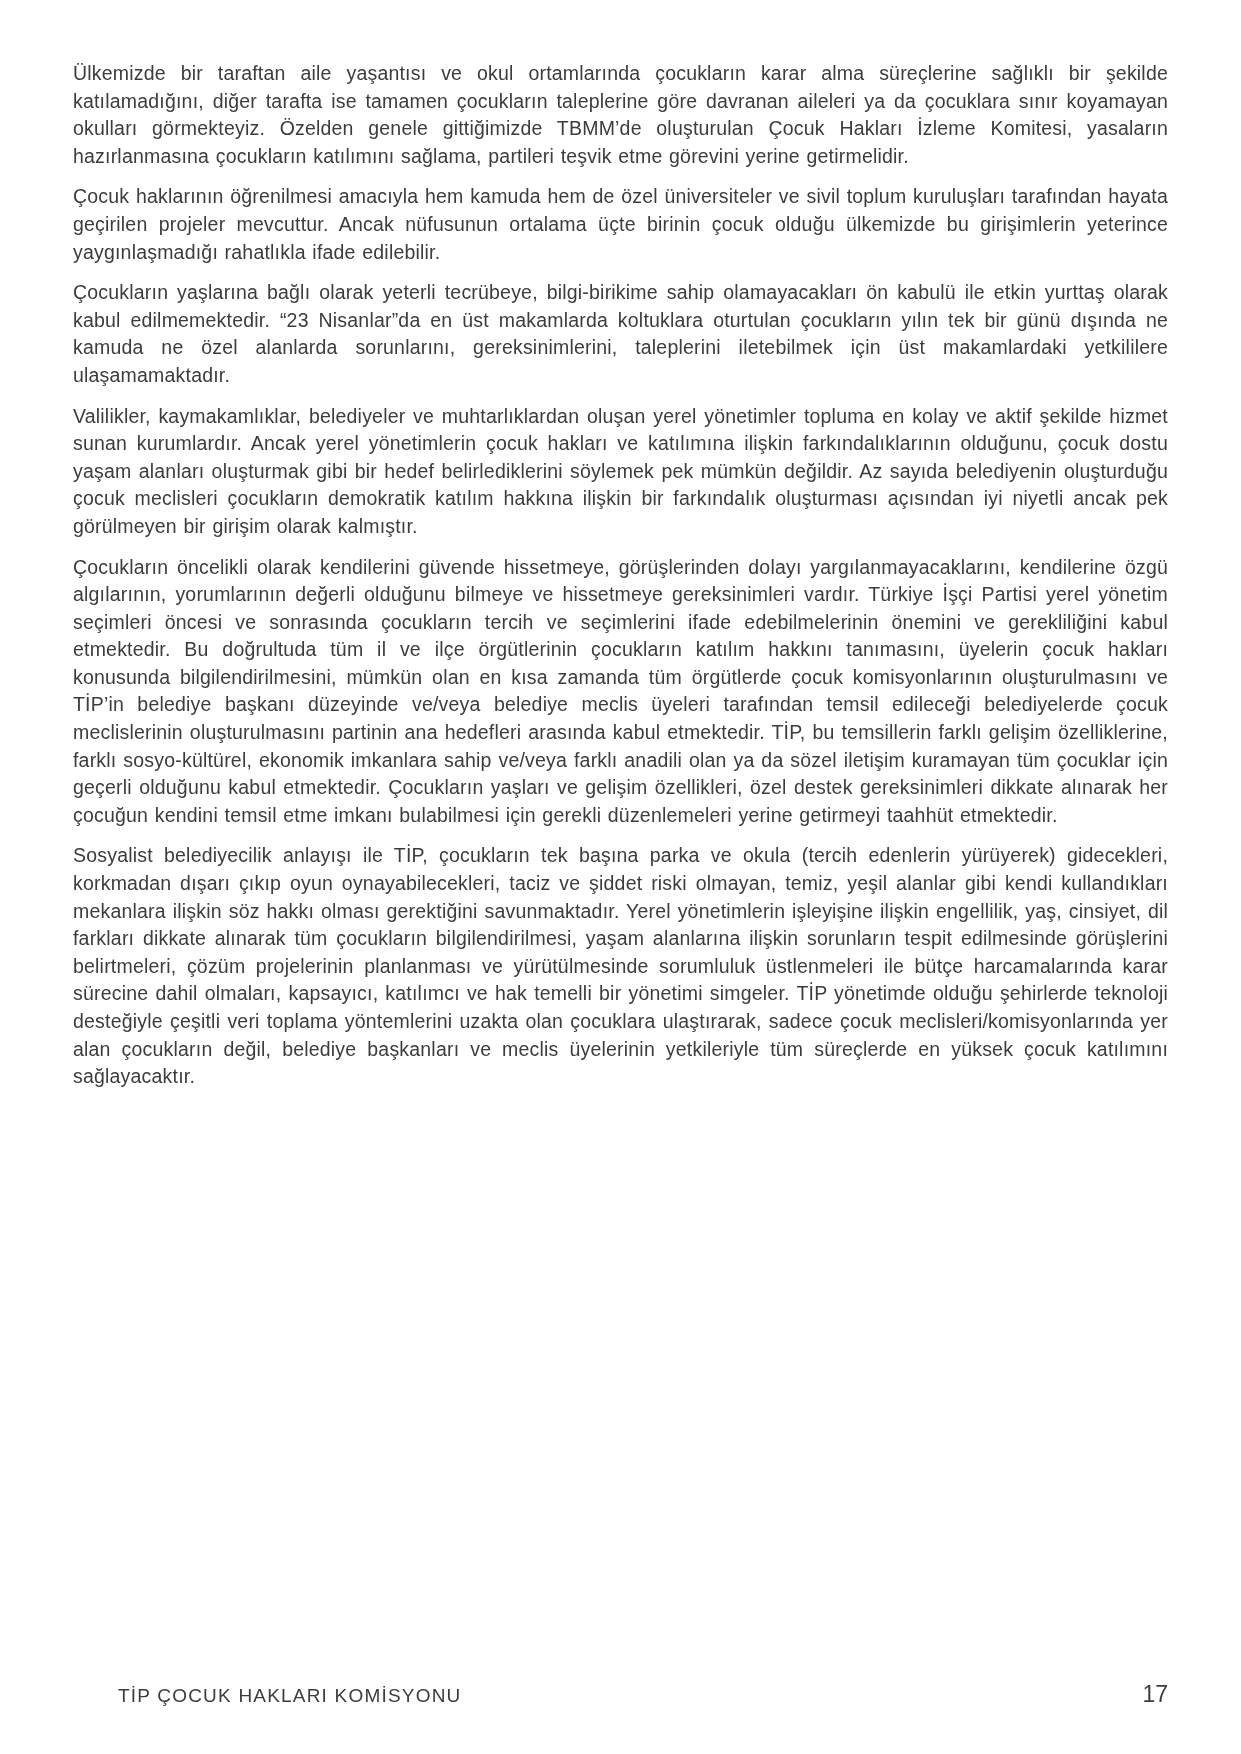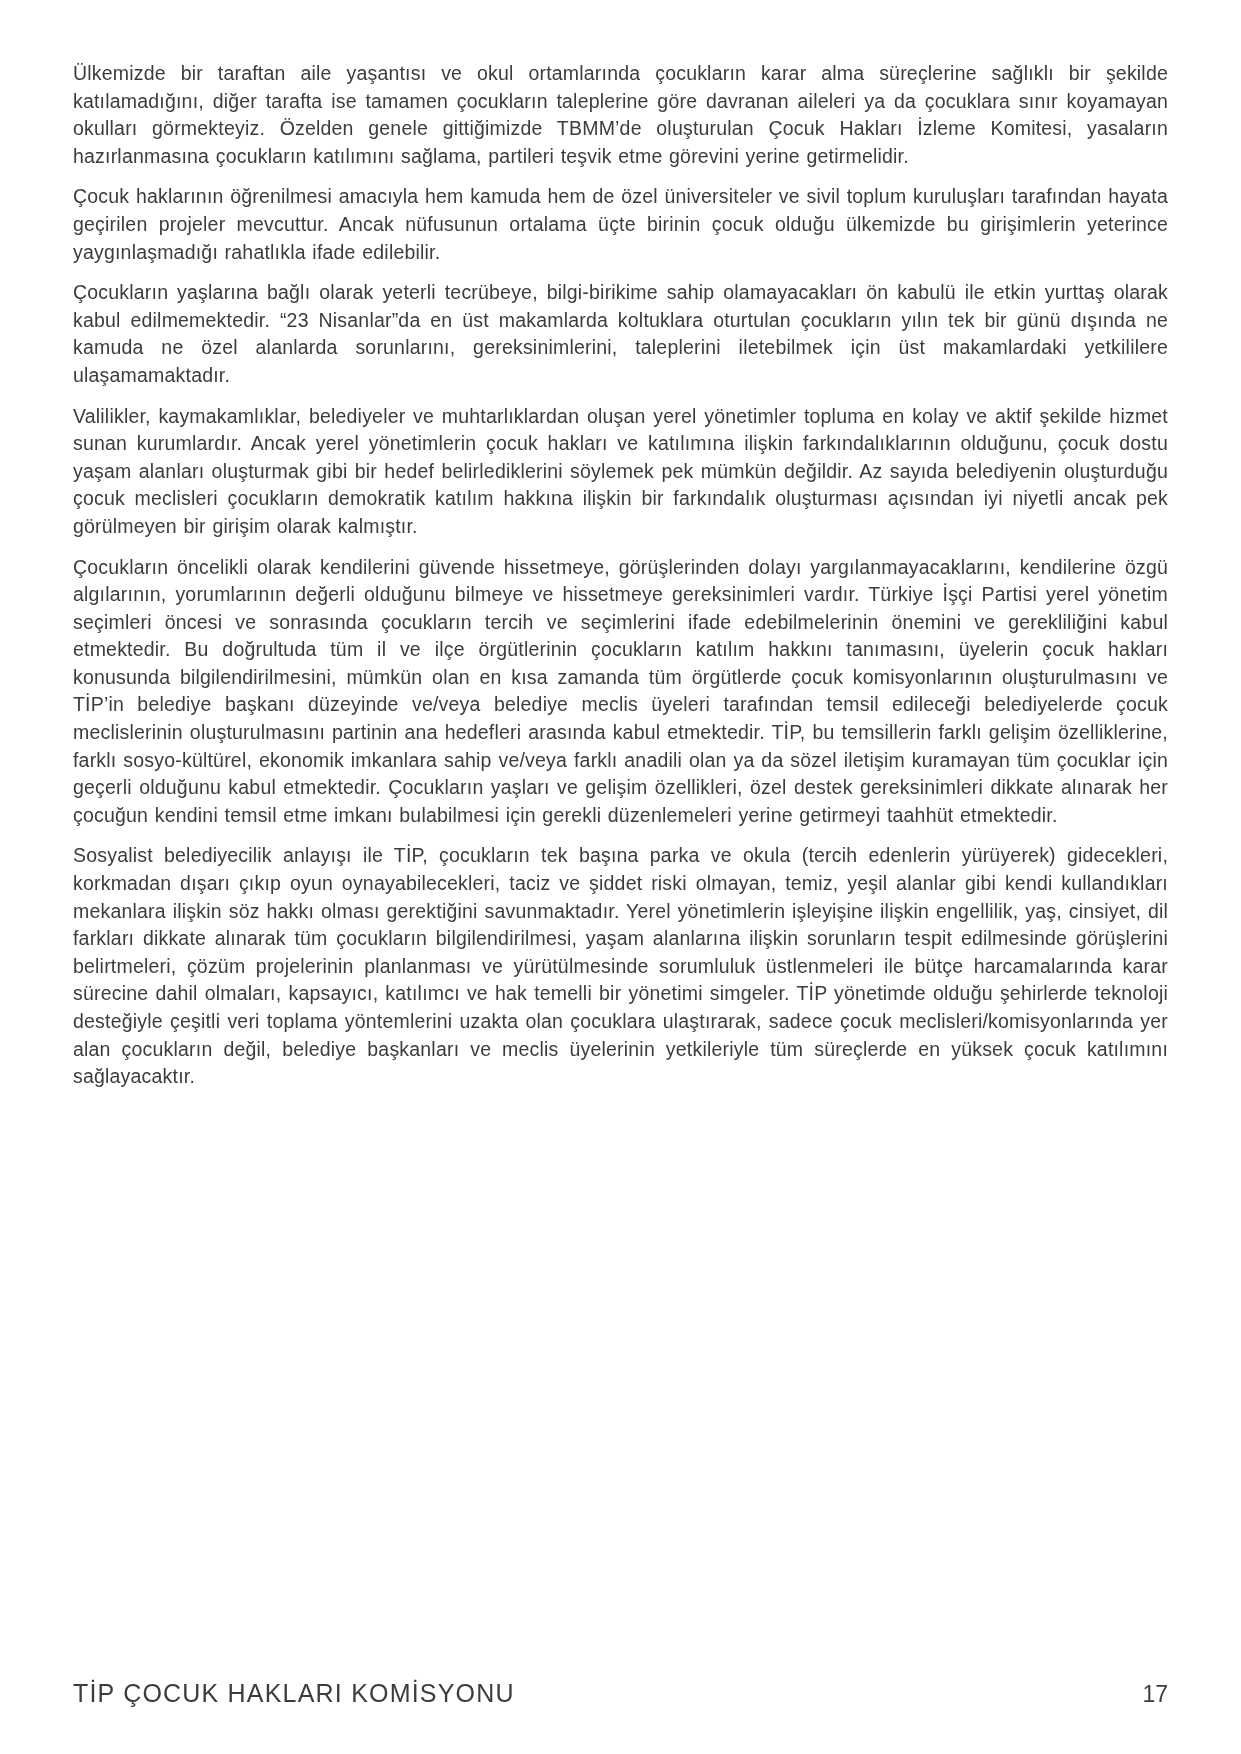--- a/index.html
+++ b/index.html
@@ -35,23 +35,24 @@
     position: absolute;
     left: 73px;
     right: 73px;
     bottom: 46px;
     display: flex;
     justify-content: space-between;
     align-items: baseline;
     color: #3c3c3b;
   }
   .footer .footer-title {
-    font-size: 25px;
+    font-size: 19px;
     letter-spacing: 1.2px;
     font-weight: 400;
+    margin-left: 45px;
   }
   .footer .page-number {
     font-size: 23px;
     font-weight: 400;
   }
 </style>
 </head>
 <body>
 
 <div class="page">

